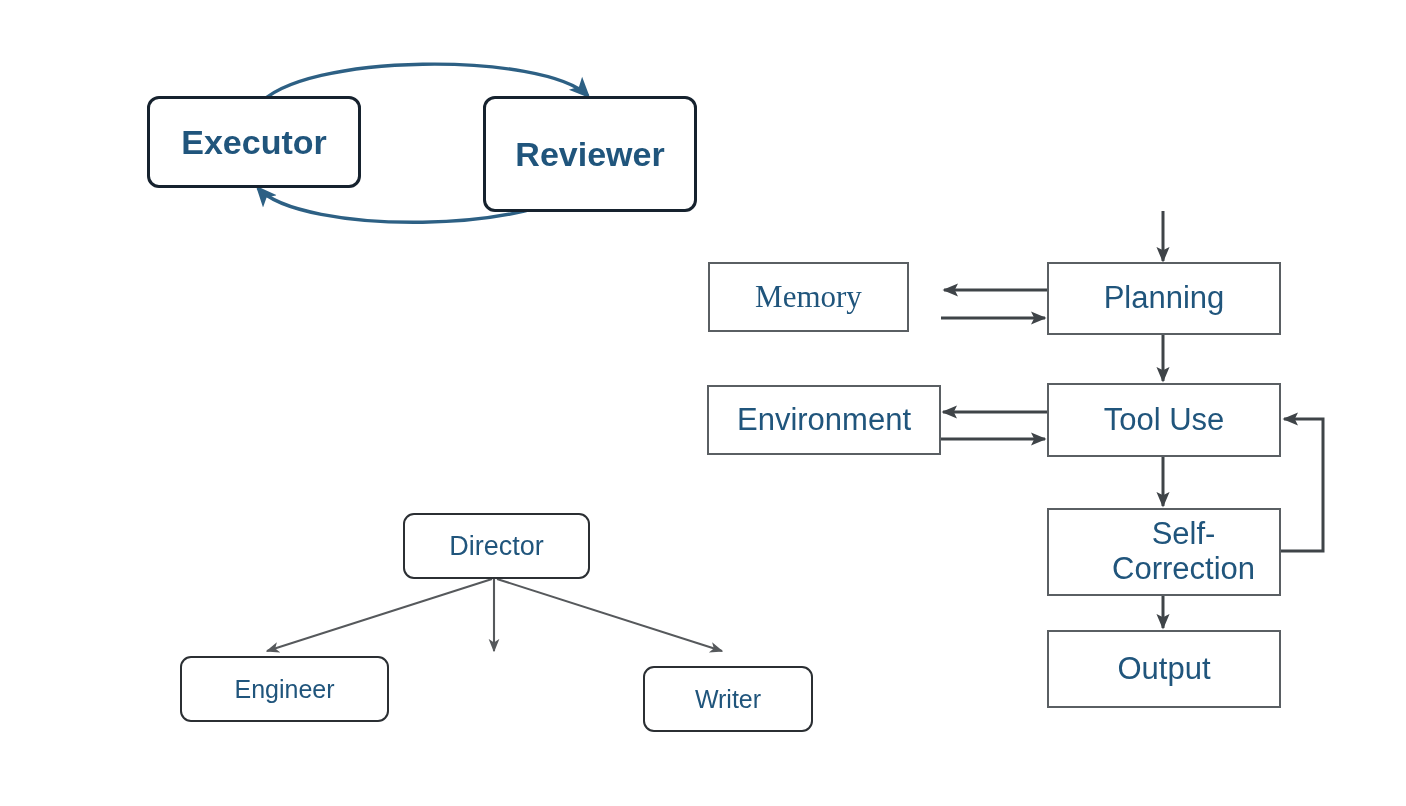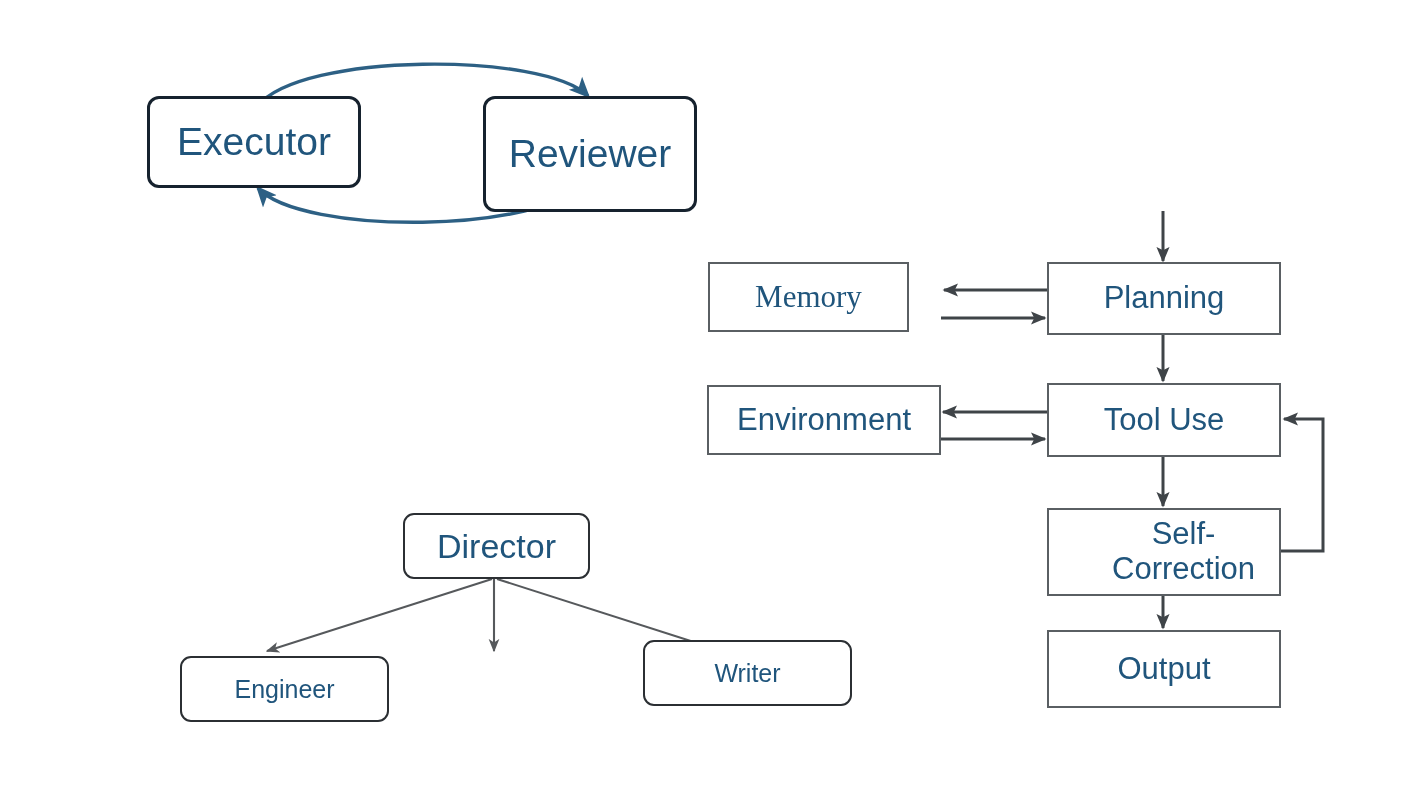--- a/index.html
+++ b/index.html
@@ -48,23 +48,23 @@
   }
   .node.rounded-thin {
     border: 2.5px solid #2b2f33;
     border-radius: 11px;
   }
   
   .node.sharp {
     border: 2.5px solid #5a5f63;
     border-radius: 0;
   }
-  .t-xl  { font-size: 39px; }
+  .t-xl  { font-size: 34px; font-weight: bold; }
   .t-lg  { font-size: 31px; }
-  .t-md  { font-size: 34px; }
+  .t-md  { font-size: 27px; }
   .t-sm  { font-size: 25px; margin-left: 28px; }
 </style>
 </head>
 <body>
 
 <div id="canvas">
 
   <svg id="edges" viewBox="0 0 1406 806" width="1406" height="806" xmlns="http://www.w3.org/2000/svg">
     <defs>
       <marker id="arrow-blue" viewBox="0 0 10 10" refX="8.5" refY="5" markerWidth="6.2" markerHeight="6.2" orient="auto-start-reverse">
@@ -138,17 +138,17 @@
 
   <div class="node rounded-thin t-md" style="left:403px; top:513px; width:187px; height:66px;">
     <span>Director</span>
   </div>
 
   <div class="node rounded-thin t-sm" style="left:152px; top:656px; width:209px; height:66px;">
     <span>Engineer</span>
   </div>
 
 
-  <div class="node rounded-thin t-sm" style="left:615px; top:640px; width:209px; height:66px;">
+  <div class="node rounded-thin t-sm" style="left:615px; top:666px; width:170px; height:66px;">
     <span>Writer</span>
   </div>
 
 </div>
 
 </body></html>

